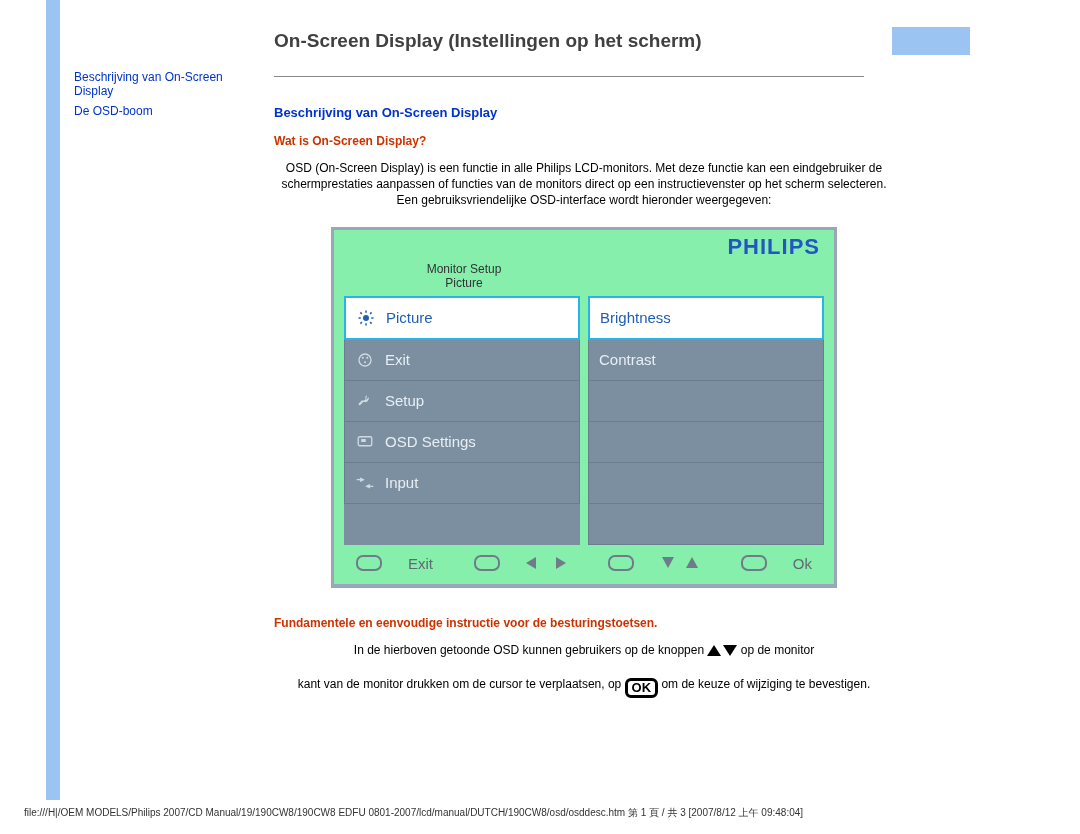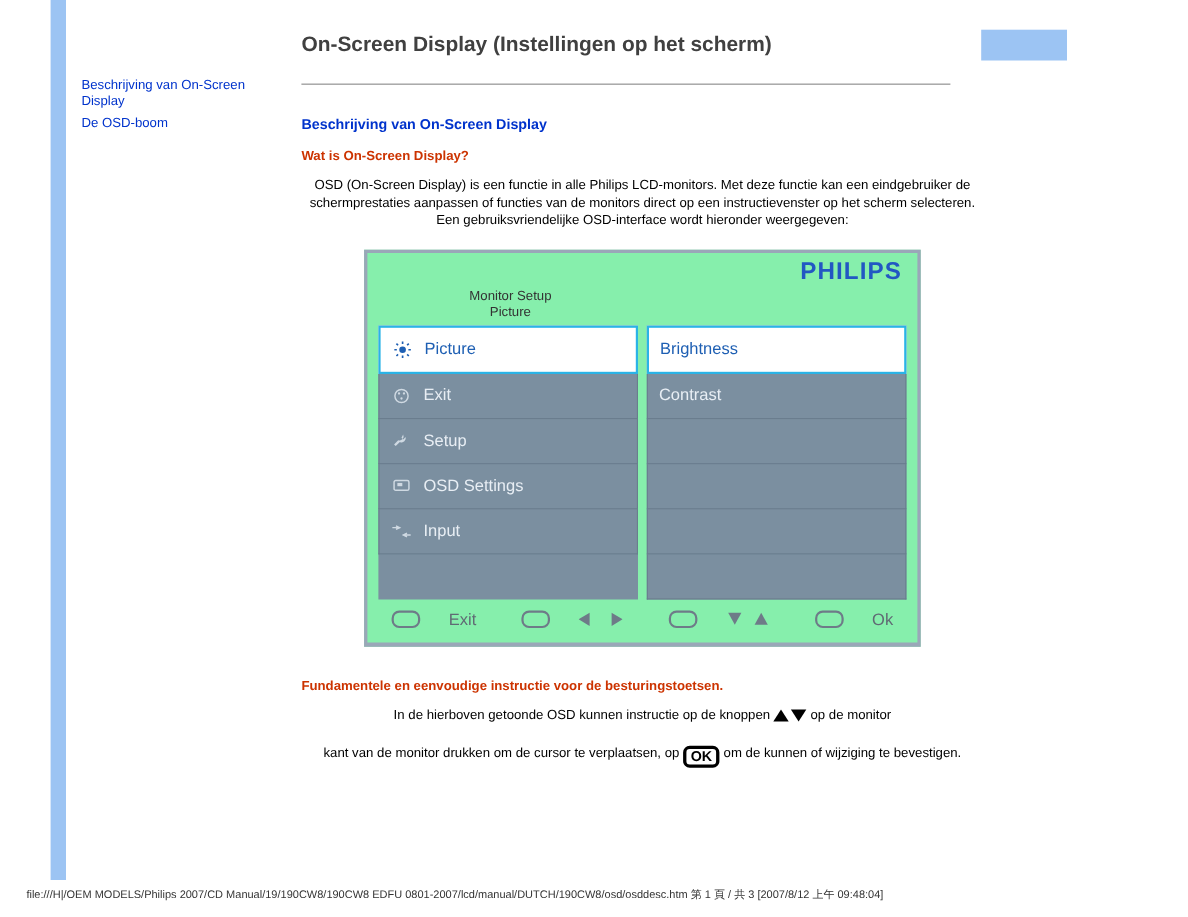--- a/index.html
+++ b/index.html
@@ -305,26 +305,26 @@
         <div class="foot-col">
           <span class="btn-pill"></span>
           <span>Ok</span>
         </div>
       </div>
     </div>
 
     <div class="sub-italic">Fundamentele en eenvoudige instructie voor de besturingstoetsen.</div>
 
     <p class="body-text">
-      <span>In de hierboven getoonde OSD kunnen instructie op de knoppen </span>
+      <span>In de hierboven getoonde OSD kunnen gebruikers op de knoppen </span>
       <span class="tri-up"></span><span class="tri-down"></span>
       <span> op de monitor</span>
     </p>
     <p class="body-text">
       <span>kant van de monitor drukken om de cursor te verplaatsen, op </span>
       <span class="ok-box">OK</span>
-      <span> om de kunnen of wijziging te bevestigen.</span>
+      <span> om de keuze of wijziging te bevestigen.</span>
     </p>
 
   </div>
 </div>
 
 <div class="pg-footer">file:///H|/OEM MODELS/Philips 2007/CD Manual/19/190CW8/190CW8 EDFU 0801-2007/lcd/manual/DUTCH/190CW8/osd/osddesc.htm 第 1 頁 / 共 3  [2007/8/12 上午 09:48:04]</div>
 
 </body></html>

